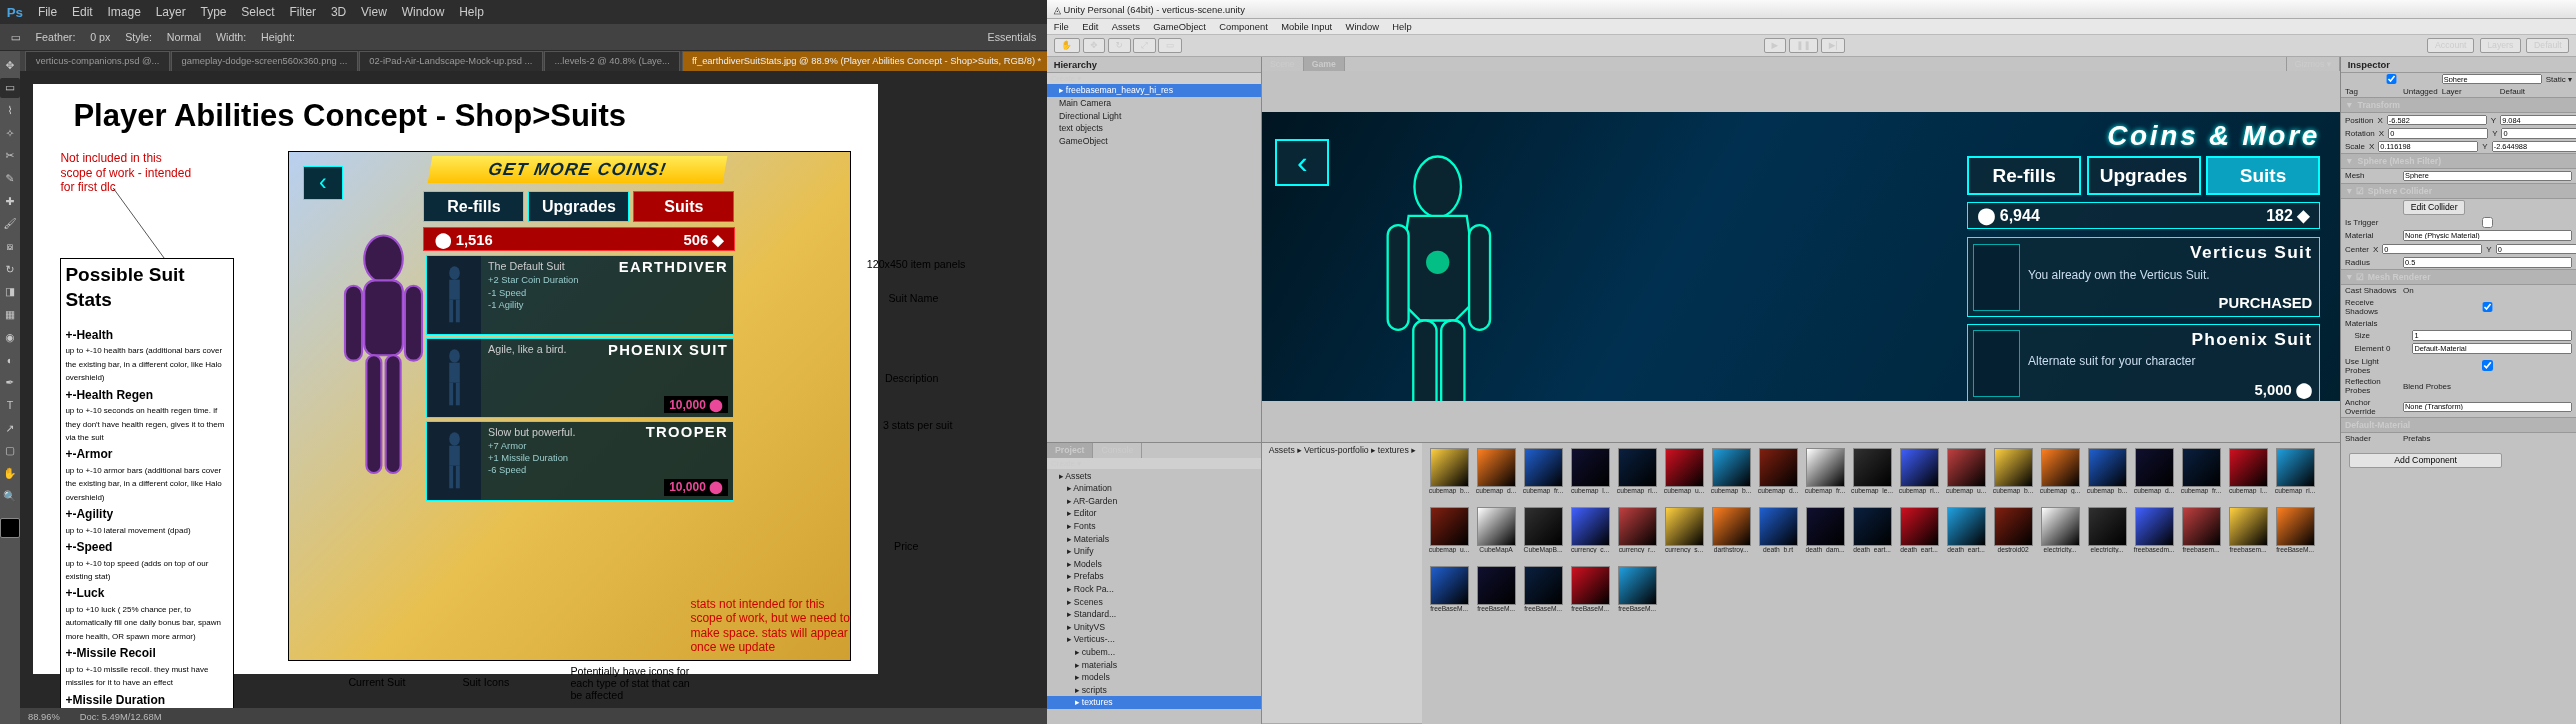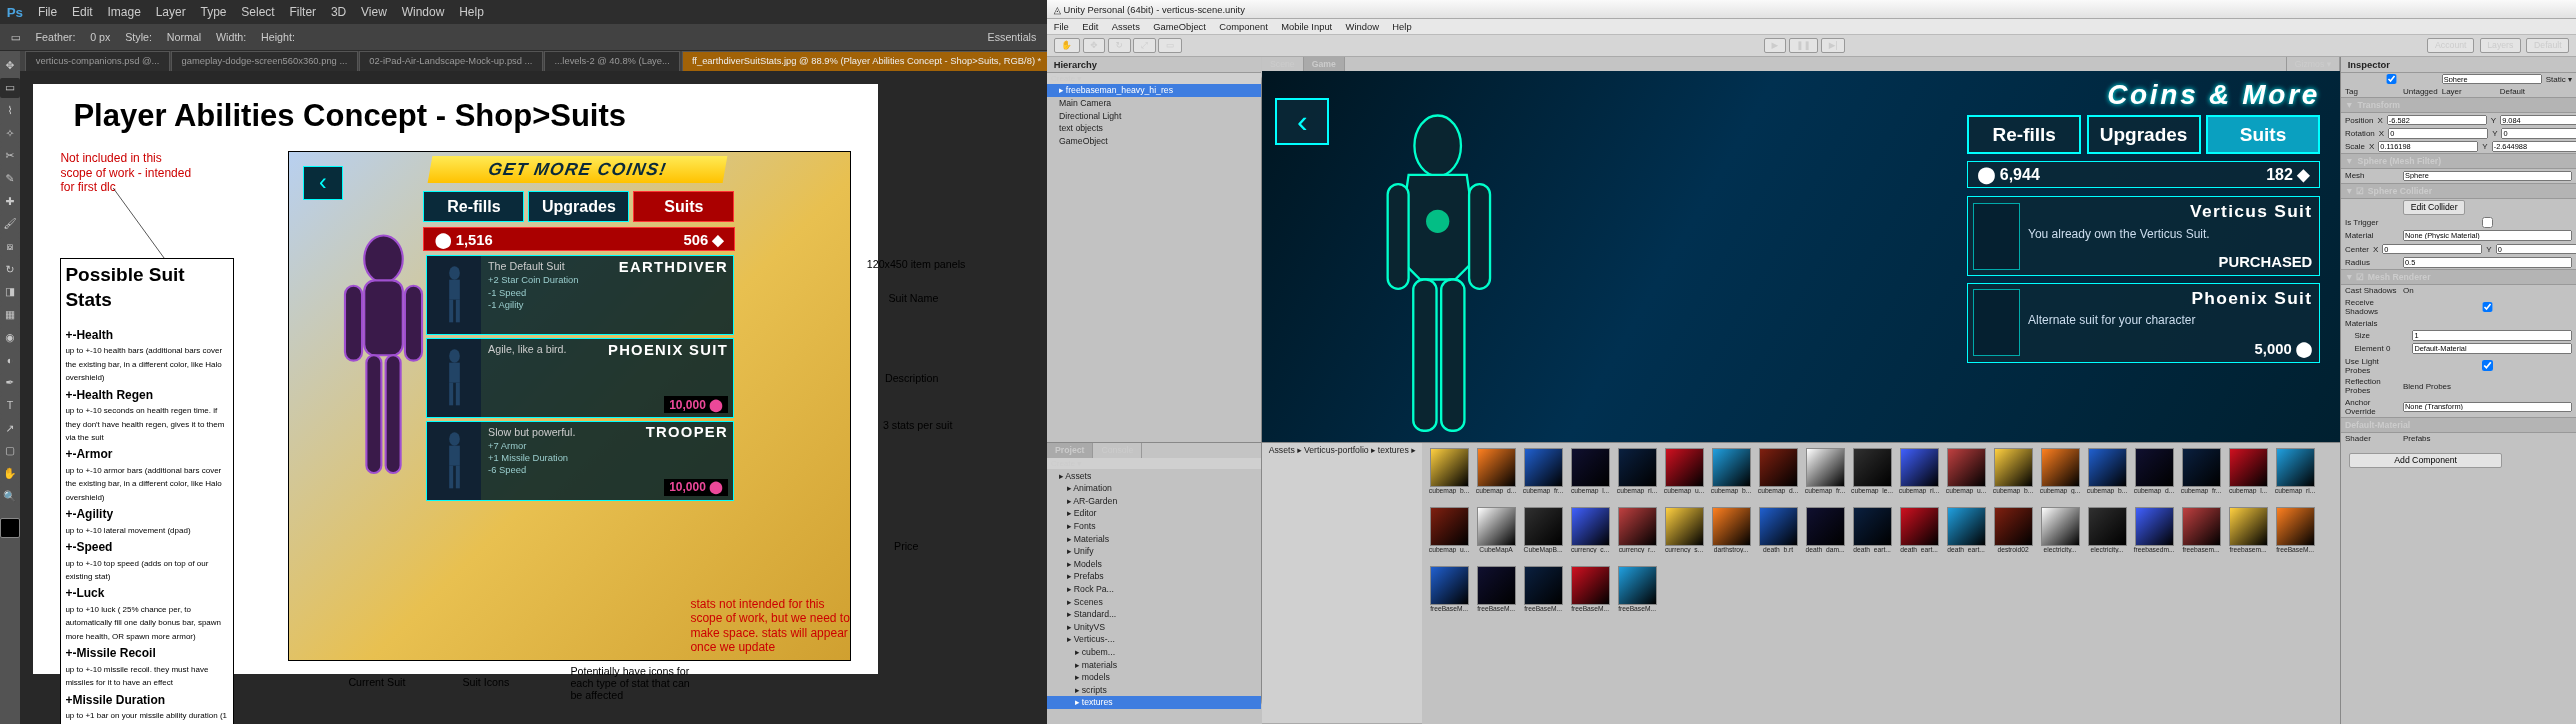--- a/index.html
+++ b/index.html
@@ -58,22 +58,22 @@
 .pc-item .price { position:absolute; right:5.4px; bottom:4px; background:#000; color:#ec4899; padding:1.3px 5.4px; font-size:12px; font-weight:bold; }
 .pc-anno { position:absolute; color:#000; font-size:10.7px; background:transparent; }
 
 
 .un-titlebar { height:19px; background:linear-gradient(#fafafa,#e2e2e2); display:flex; align-items:center; padding:0 6.7px; font-size:9.4px; color:#222; border-bottom:0.7px solid #aaa; }
 .un-menubar { height:16px; background:#e8e8e8; display:flex; align-items:center; padding:0 6.7px; gap:13.4px; font-size:9.4px; color:#222; border-bottom:0.7px solid #bbb; }
 .un-toolbar { height:21.5px; background:#d6d6d6; display:flex; align-items:center; padding:0 6.7px; gap:5.4px; border-bottom:0.7px solid #aaa; justify-content:space-between; }
 .un-tbtn { height:14.8px; padding:0 6.7px; background:#e4e4e4; border:0.7px solid #999; border-radius:2px; font-size:8.7px; display:flex; align-items:center; cursor:pointer; }
 .un-body { flex:1; display:flex; }
 .un-col { display:flex; flex-direction:column; }
-.un-hier { width:215px; border-right:1.3px solid #888;border-radius:26px; }
-.un-scene { flex:1; border-right:1.3px solid #888; }
+.un-hier { width:215px; border-right:1.3px solid #888; }
+.un-scene { flex:1; border-right:1.3px solid #888;gap:41px; }
 .un-insp { width:235px; }
 .un-panel-tab { background:#c4c4c4; border-bottom:0.7px solid #999; font-size:9.4px; padding:2px 6.7px; font-weight:bold; color:#222; }
 .un-panel-body { flex:1; background:#c2c2c2; overflow:auto; }
 .un-tree-item { padding:1.3px 4px 1.3px 12px; font-size:8.7px; color:#222; cursor:pointer; }
 .un-tree-item.sel { background:#3e7de0; color:#fff; }
 .un-lower { height:282px; display:flex; border-top:1.3px solid #888; }
 .un-breadcrumb { background:#d0d0d0; font-size:8.7px; padding:2px 6.7px; color:#222; border-bottom:0.7px solid #aaa; }
 .un-grid { flex:1; background:#c2c2c2; padding:5.4px; display:grid; grid-template-columns:repeat(auto-fill,43px); grid-auto-rows:55px; gap:4px; overflow:auto; }
 .un-asset { display:flex; flex-direction:column; align-items:center; cursor:pointer; }
 .un-asset .thumb { width:39px; height:39px; background:#333; border:0.7px solid #888; }
@@ -274,20 +274,24 @@
             <div class="pc-anno" style="right:-101px;top:268px">3 stats per suit</div>
             <div class="pc-anno" style="right:-67px;top:389px">Price</div>
             <div class="pc-anno" style="left:60px;bottom:-27px">Current Suit</div>
             <div class="pc-anno" style="left:174px;bottom:-27px">Suit Icons</div>
             <div class="pc-anno" style="left:282px;bottom:-40px;width:134px">Potentially have icons for each type of stat that can be affected</div>
           </div>
 
           <div class="pc-note-red2">stats not intended for this scope of work, but we need to make space. stats will appear once we update</div>
         </div>
       </div>
+      <div class="ps-status">
+        <span>88.96%</span>
+        <span>Doc: 5.49M/12.68M</span>
+      </div>
     </div>
 
     <div class="ps-right">
       <div class="ps-panel">
         <h4><span>Color</span>&nbsp;&nbsp;<span>Swatches</span></h4>
         <div class="ps-color-grad"></div>
         <div class="ps-color-strip" style="height:13.4px"></div>
       </div>
       <div class="ps-panel">
         <h4><span>Libraries</span>&nbsp;&nbsp;<span>Adjustments</span>&nbsp;&nbsp;<span>Styles</span></h4>

